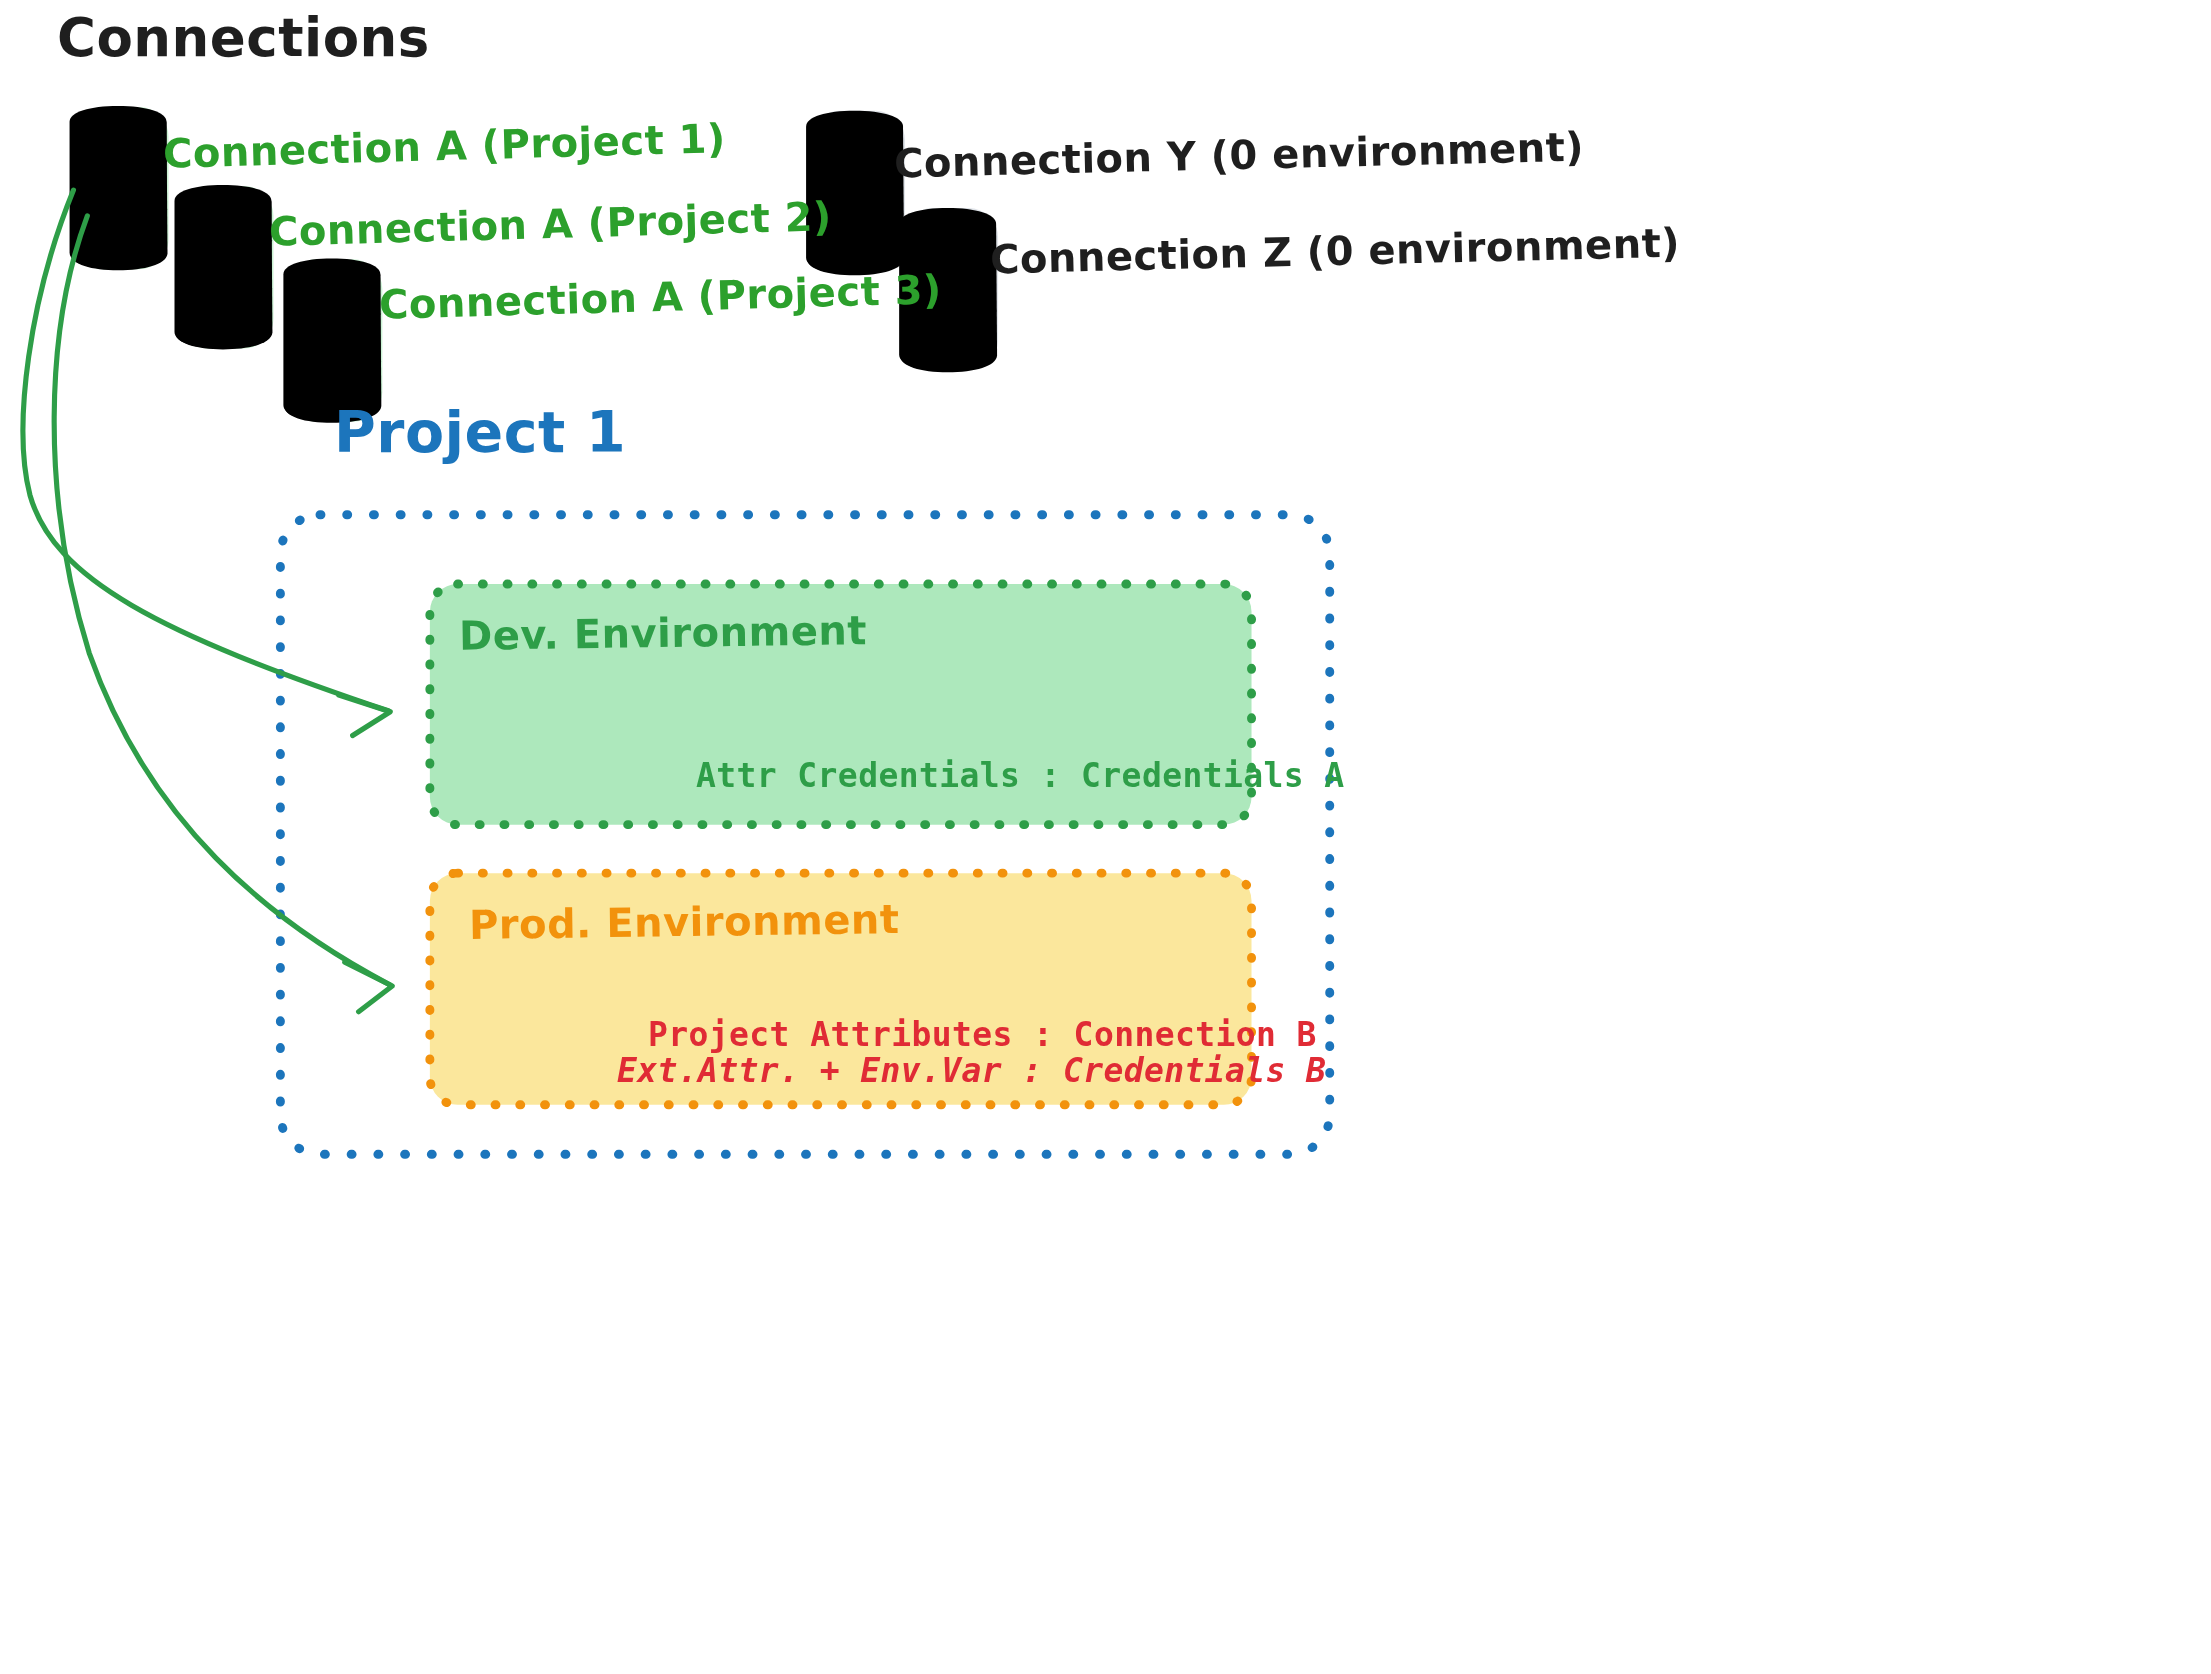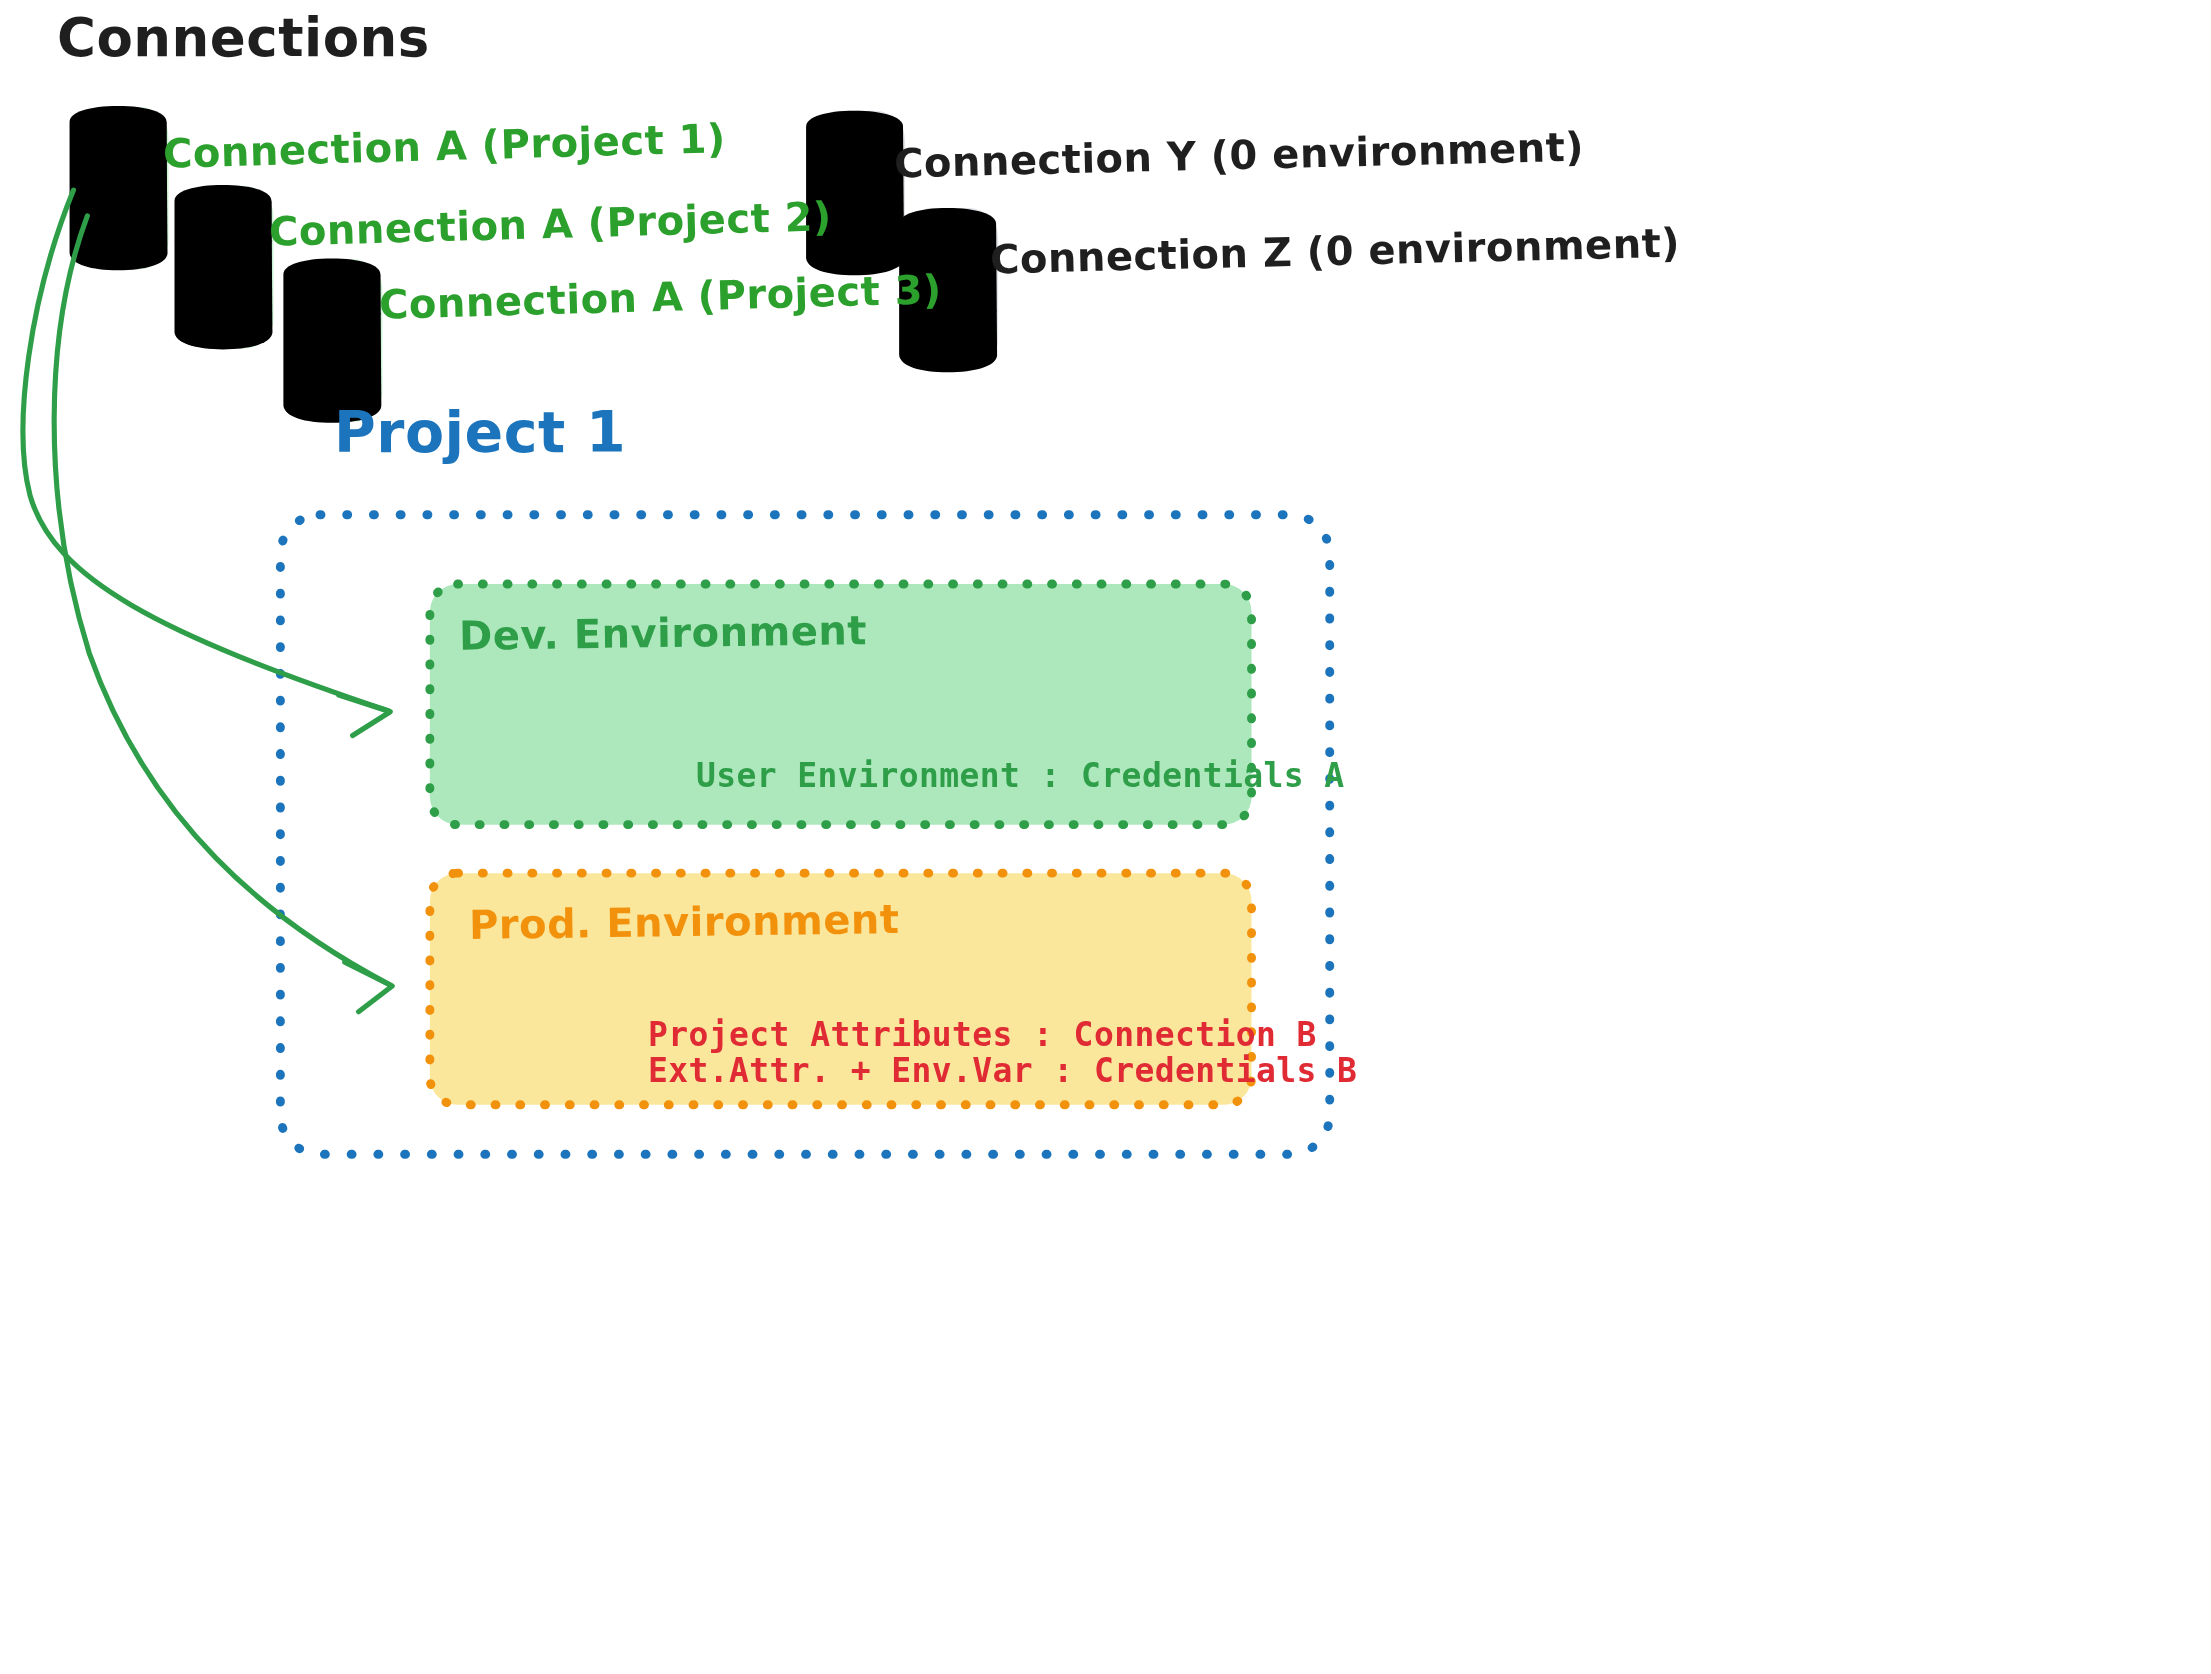--- a/index.html
+++ b/index.html
@@ -88,23 +88,24 @@
     left: 696px;
     top: 757px;
     color: #2e9e48;
   }
   .cred-prod-1 {
     left: 648px;
     top: 1016px;
     color: #e02b35;
   }
   .cred-prod-2 {
-    left: 648px;
+    left: 617px;
     top: 1052px;
     color: #e02b35;
+    font-style: italic;
   }
 </style>
 </head>
 <body>
 
 <div id="canvas">
 
   <svg id="artboard" viewBox="0 0 2234 1691" xmlns="http://www.w3.org/2000/svg">
 
     <defs>
@@ -204,21 +205,21 @@
   <div class="txt hand lbl-green lbl-conn-a3">Connection A (Project 3)</div>
 
   <div class="txt hand lbl-black lbl-conn-y">Connection Y (0 environment)</div>
 
   <div class="txt hand lbl-black lbl-conn-z">Connection Z (0 environment)</div>
 
   <div class="txt hand title-project">Project 1</div>
 
   <div class="txt hand env-title env-title-dev">Dev. Environment</div>
 
-  <div class="txt mono cred-line cred-dev">User Environment : Credentials A</div>
+  <div class="txt mono cred-line cred-dev">Attr Credentials : Credentials A</div>
 
   <div class="txt hand env-title env-title-prod">Prod. Environment</div>
 
   <div class="txt mono cred-line cred-prod-1">Project Attributes : Connection B</div>
 
   <div class="txt mono cred-line cred-prod-2">Ext.Attr. + Env.Var : Credentials B</div>
 
 </div>
 
 

